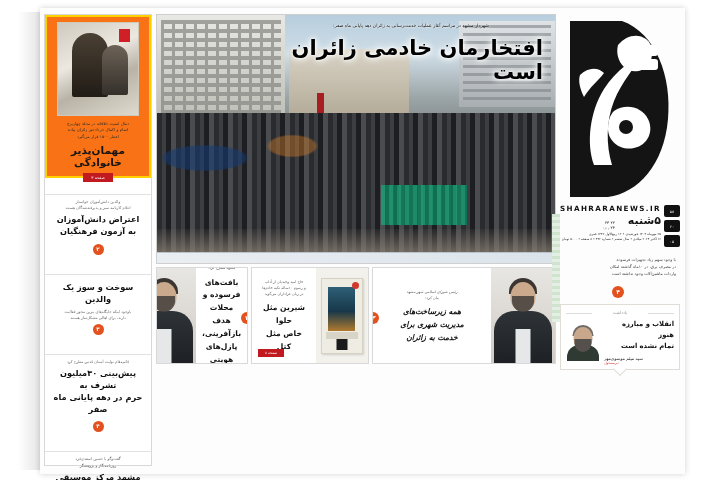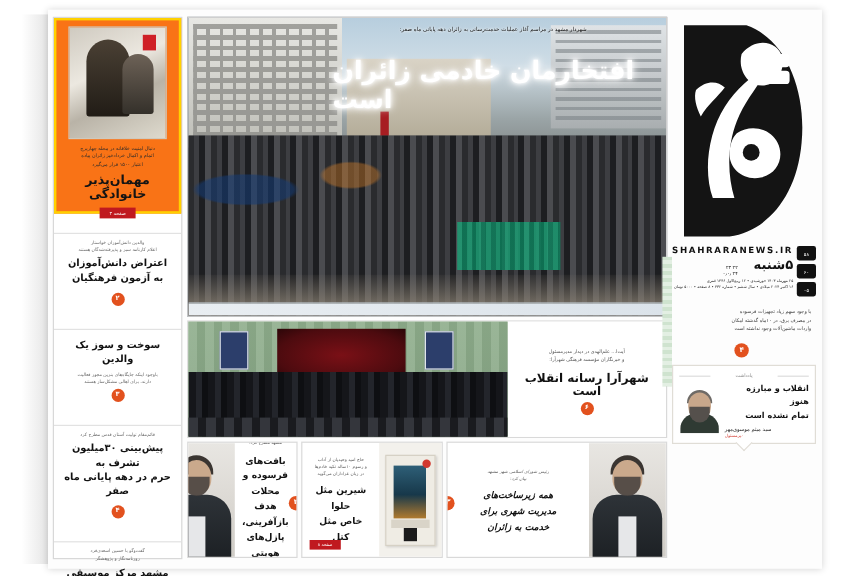--- a/index.html
+++ b/index.html
@@ -146,23 +146,23 @@
     position:absolute;left:0;right:0;bottom:0;height:10px;
     background:linear-gradient(90deg,#e9eef2,#dbe3ea);
     border-top:1px solid #b9c3cb;
   }
   .lead-kicker{
     position:absolute;right:10px;top:8px;left:120px;
     text-align:center;color:#111;font-size:4.6px;line-height:1.5;
     text-shadow:0 0 2px #fff,0 0 3px #fff;
   }
   .lead-head{
-    position:absolute;right:12px;top:32px;left:120px;
-    text-align:left;
-    font-size:21px;font-weight:bold;color:#ffffff;
+    position:absolute;right:12px;top:21px;left:120px;
+    text-align:right;
+    font-size:21px;font-weight:bold;color:#000000;
     text-shadow:0 0 3px #fff,0 0 6px #fff,0 0 9px #fff;
     letter-spacing:-.5px;
   }
 
   
   .band2{
     display:flex;width:100%;height:98px;margin-top:3px;
     border:1px solid #d9d9d9;box-sizing:border-box;background:#fff;
   }
   .band2-txt{
@@ -441,35 +441,20 @@
         <div class="lead-bldgM"></div>
         <div class="lead-bldgR"></div>
         <div class="lead-red"></div>
         <div class="lead-crowd"></div>
         <div class="lead-green"></div>
         <div class="lead-ticker"></div>
         <div class="lead-kicker">شهردار مشهد در مراسم آغاز عملیات خدمت‌رسانی به زائران دهه پایانی ماه صفر:</div>
         <div class="lead-head">افتخارمان خادمی زائران است</div>
       </div>
 
-      <div class="band2">
-        <div class="band2-txt">
-          <div class="band2-kicker" style="white-space: pre-line;">آیت‌ا… علم‌الهدی در دیدار مدیرمسئول
-و خبرنگاران مؤسسه فرهنگی شهرآرا:</div>
-          <div class="band2-head">شهرآرا رسانه انقلاب است</div>
-          <div class="numbadge">۶</div>
-        </div>
-        <div class="band2-photo">
-          <span class="wall"></span>
-          <span class="banner"></span>
-          <span class="portraitA"></span>
-          <span class="portraitB"></span>
-          <span class="row"></span>
-        </div>
-      </div>
 
       <div class="cards">
 
         <div class="card c1">
           <div class="portrait">
             <span class="body"></span>
             <span class="shirt"></span>
             <span class="hair"></span>
             <span class="head"></span>
             <span class="beard"></span>

